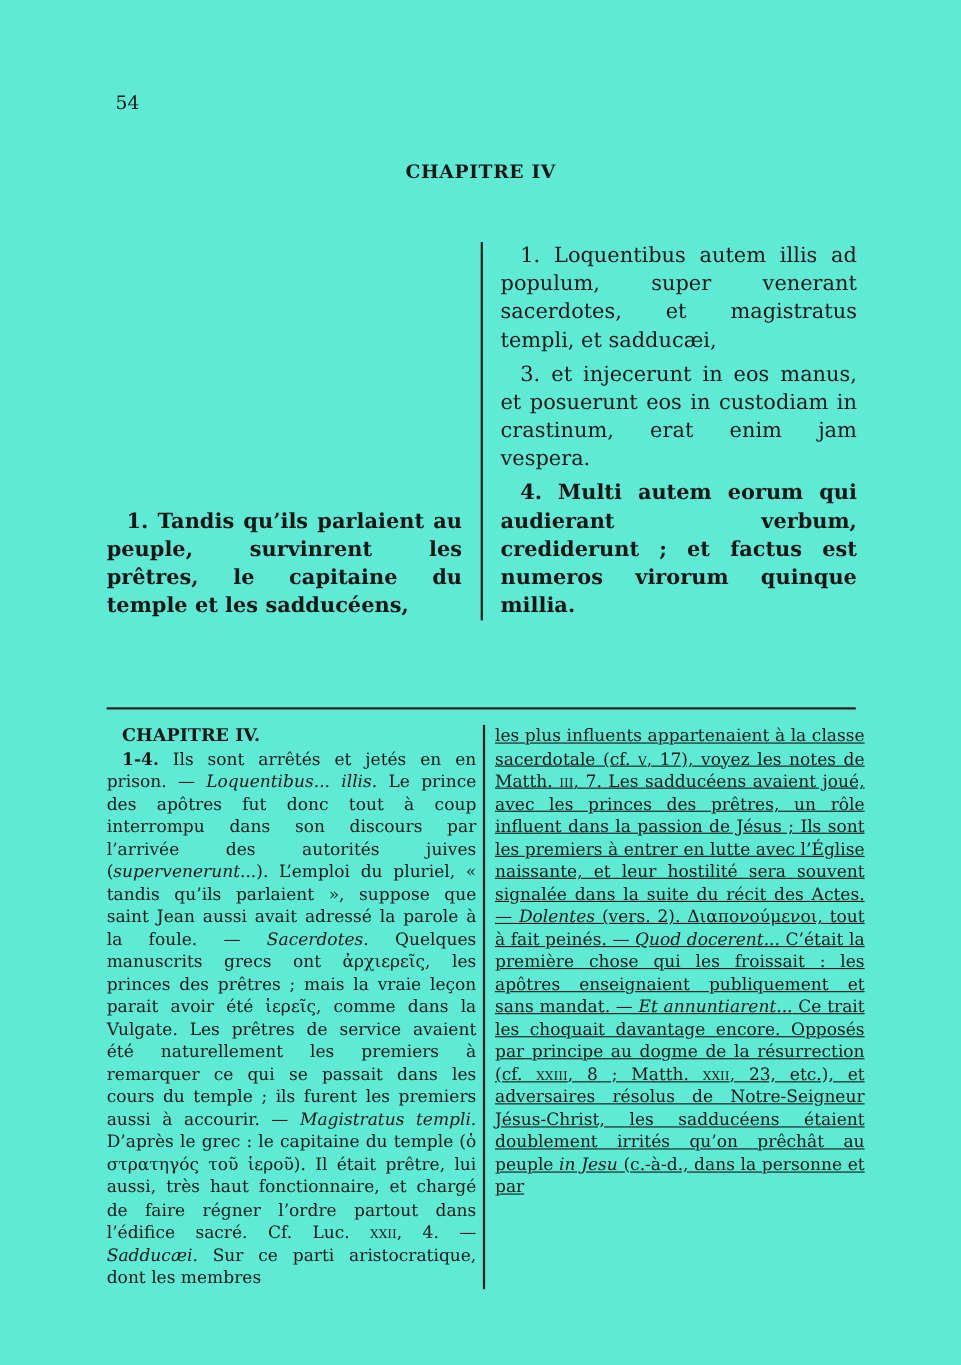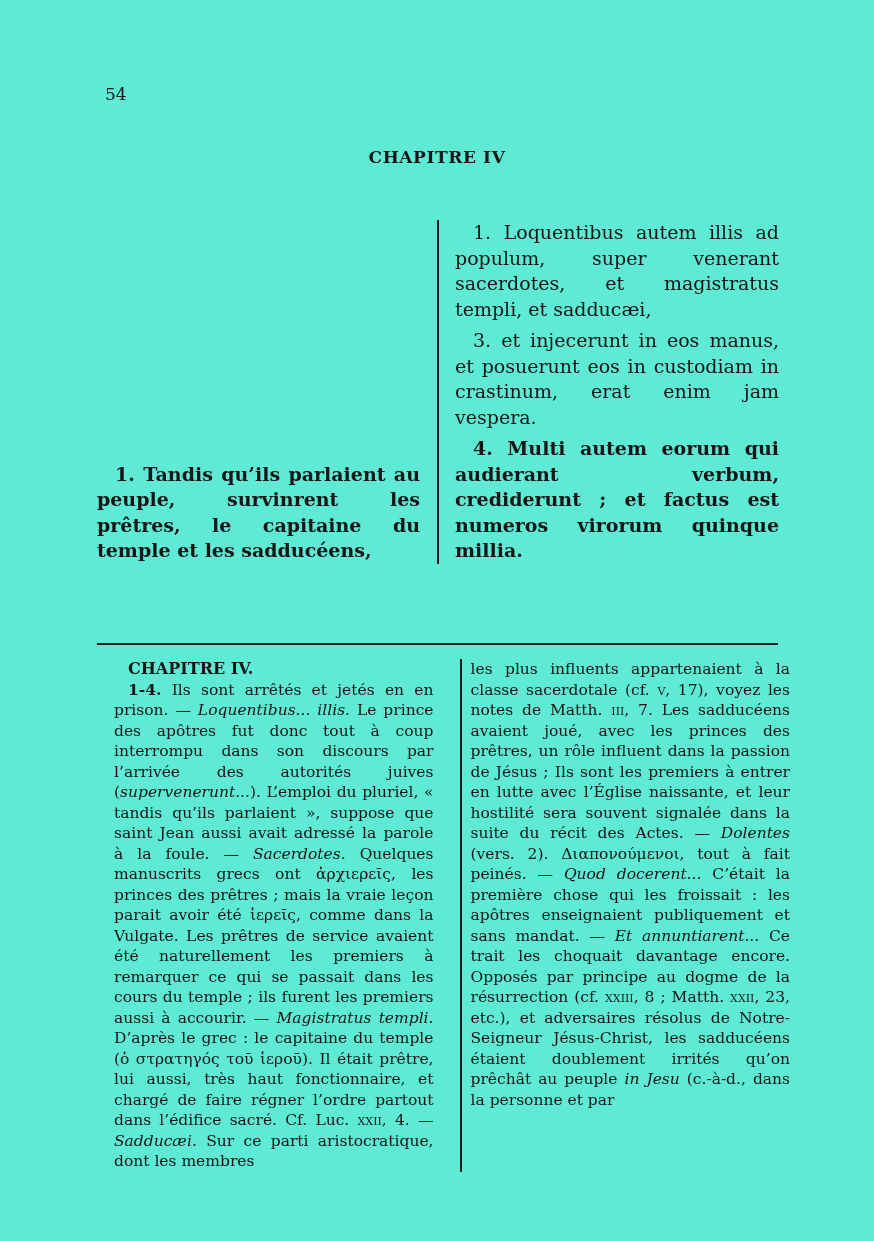--- a/index.html
+++ b/index.html
@@ -61,26 +61,27 @@
   }
   
   .commentary {
     position: absolute;
     left: 97px; top: 659px;
     width: 693px;
     display: flex;
     align-items: stretch;
   }
   .comm-col { font-size: 15.5px; line-height: 20.5px; }
-  .comm-col-left { width: 336px; margin-left: 17px; }
+  .comm-col-left { width: 336px; }
   .comm-col-right {
     width: 336px;
-    margin-left: 26px;
+    margin-left: 6px;
     border-left: 2px solid #1c1c1c;
     padding-left: 9px;
+    text-decoration: underline;
   }
   .comm-heading {
     font-weight: bold;
     font-size: 16px;
     text-indent: 14px;
     margin: 0;
   }
   .comm-para {
     margin: 0;
     text-align: justify;

